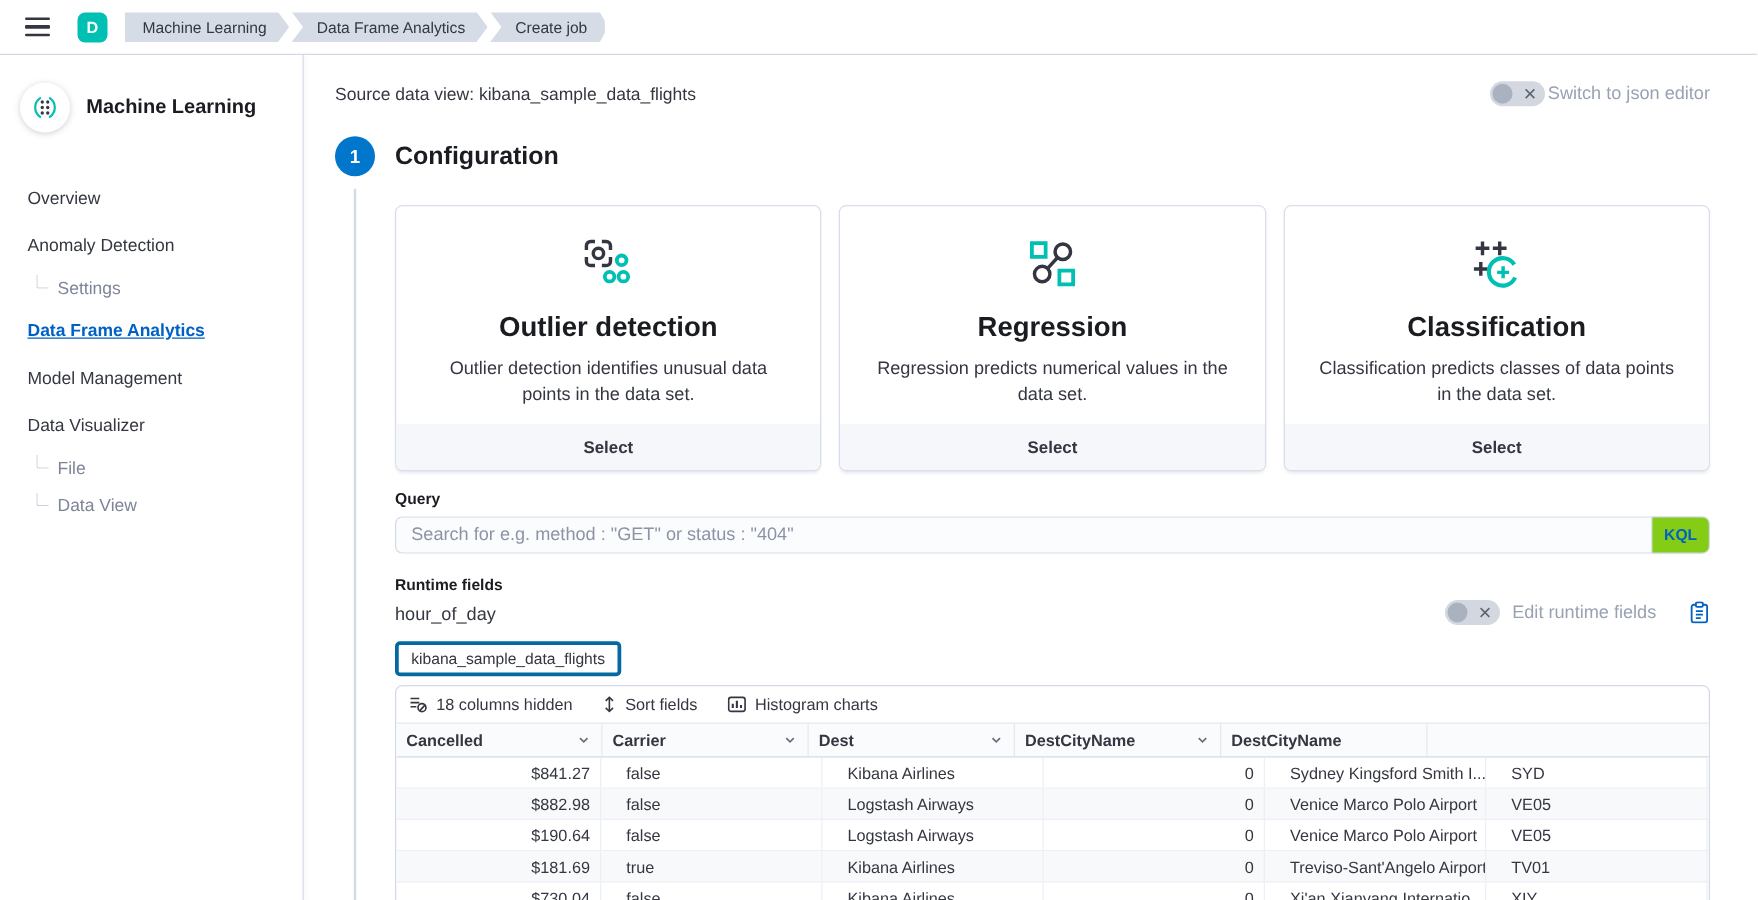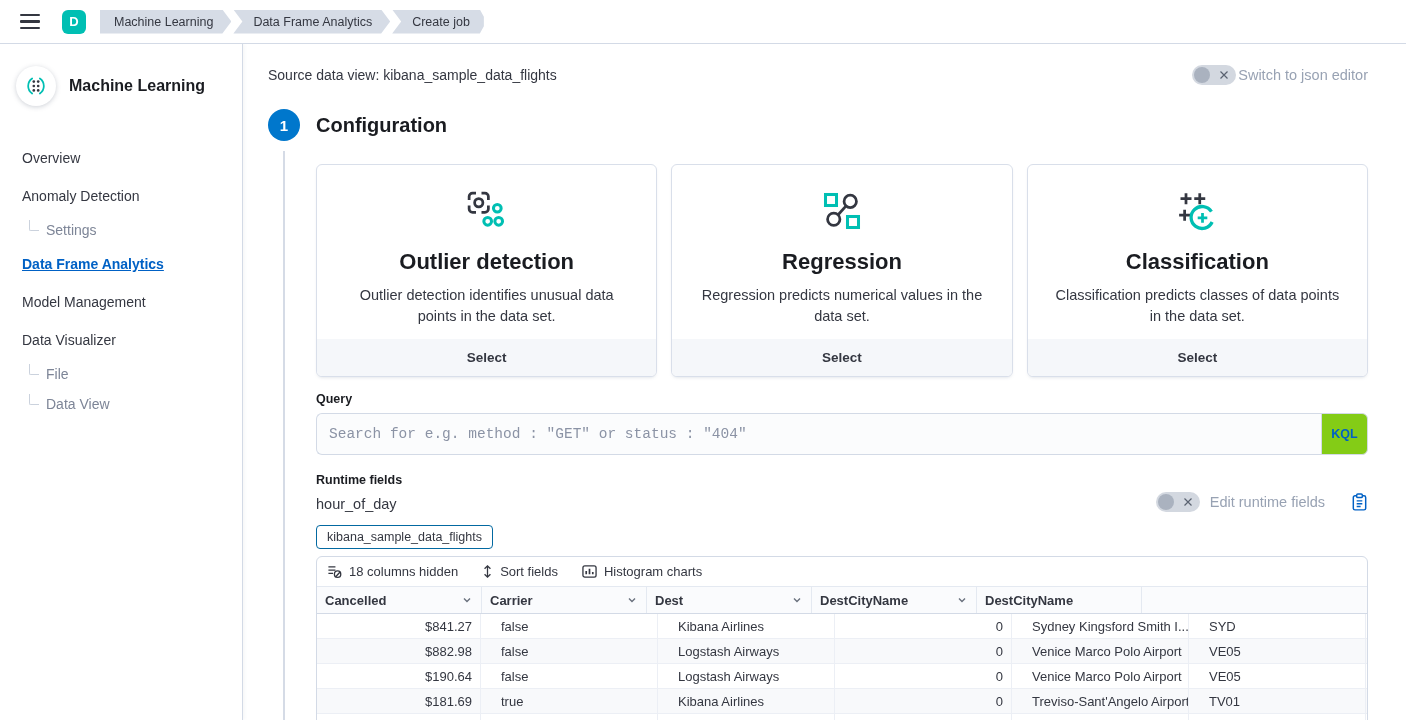--- a/index.html
+++ b/index.html
@@ -68,34 +68,34 @@
   .card-body { flex: 1; padding: 18px 24px 10px; text-align: center; }
   .card-icon { height: 46px; margin-top: 6px; }
   .card-title { font-size: 22px; font-weight: 700; color: #1a1c21; margin: 14px 0 10px; }
   .card-desc { font-size: 14.5px; line-height: 1.45; color: #343741; }
   .card-foot { background: #f5f7fa; text-align: center; font-size: 13.5px; font-weight: 700;
     padding: 11px 0; color: #343741; }
 
   
   .field-label { font-size: 12.5px; font-weight: 700; color: #1a1c21; margin-top: 15px; }
   .query-row { display: flex; margin-top: 7px; }
-  .query-input { flex: 1; height: 42px; border: 1px solid #d3dae6; border-right: none;
+  .query-input { flex: 1; height: 30px; border: 1px solid #d3dae6; border-right: none;
     border-radius: 6px 0 0 6px; background: #fbfcfd; padding: 0 12px; font-size: 14.5px;
-    color: #343741; outline: none; font-family: Liberation Mono, monospace; }
+    color: #343741; outline: none; font-family: Liberation Sans, sans-serif; }
   .query-input::placeholder { color: #8b93a5; }
   .kql-btn { width: 47px; background: #84cc16; border: 1px solid #d3dae6; border-left: 1px solid #d3dae6;
     border-radius: 0 6px 6px 0; color: #0061c5; font-size: 12.5px; font-weight: 700;
     display: flex; align-items: center; justify-content: center; cursor: pointer; }
 
   
   .runtime-row { display: flex; justify-content: space-between; align-items: flex-end; margin-top: 3px; }
   .runtime-value { font-size: 14.5px; margin-top: 9px; color: #343741; }
   .runtime-right { display: flex; align-items: center; gap: 10px; }
   .clip-btn { margin-left: 16px; cursor: pointer; display: flex; }
-  .index-badge { display: inline-block; border: 1px solid #0369a1; border-radius: 4px;
+  .index-badge { display: inline-block; border: 3px solid #0369a1; border-radius: 4px;
     background: #fff; font-size: 12.5px; padding: 4px 10px; margin-top: 13px; color: #343741; }
 
   
   .grid { border: 1px solid #d3dae6; border-radius: 6px; margin-top: 7px; overflow: hidden; background: #fff; }
   .grid-toolbar { display: flex; align-items: center; gap: 24px; padding: 7px 10px; }
   .tb-btn { display: flex; align-items: center; gap: 7px; font-size: 13px; font-weight: 500;
     color: #343741; cursor: pointer; }
   .grid-header { display: flex; background: #fafbfd; border-top: 1px solid #e4e9f1;
     border-bottom: 1px solid #d3dae6; }
   .hcell { display: flex; align-items: center; justify-content: space-between; height: 26px;

